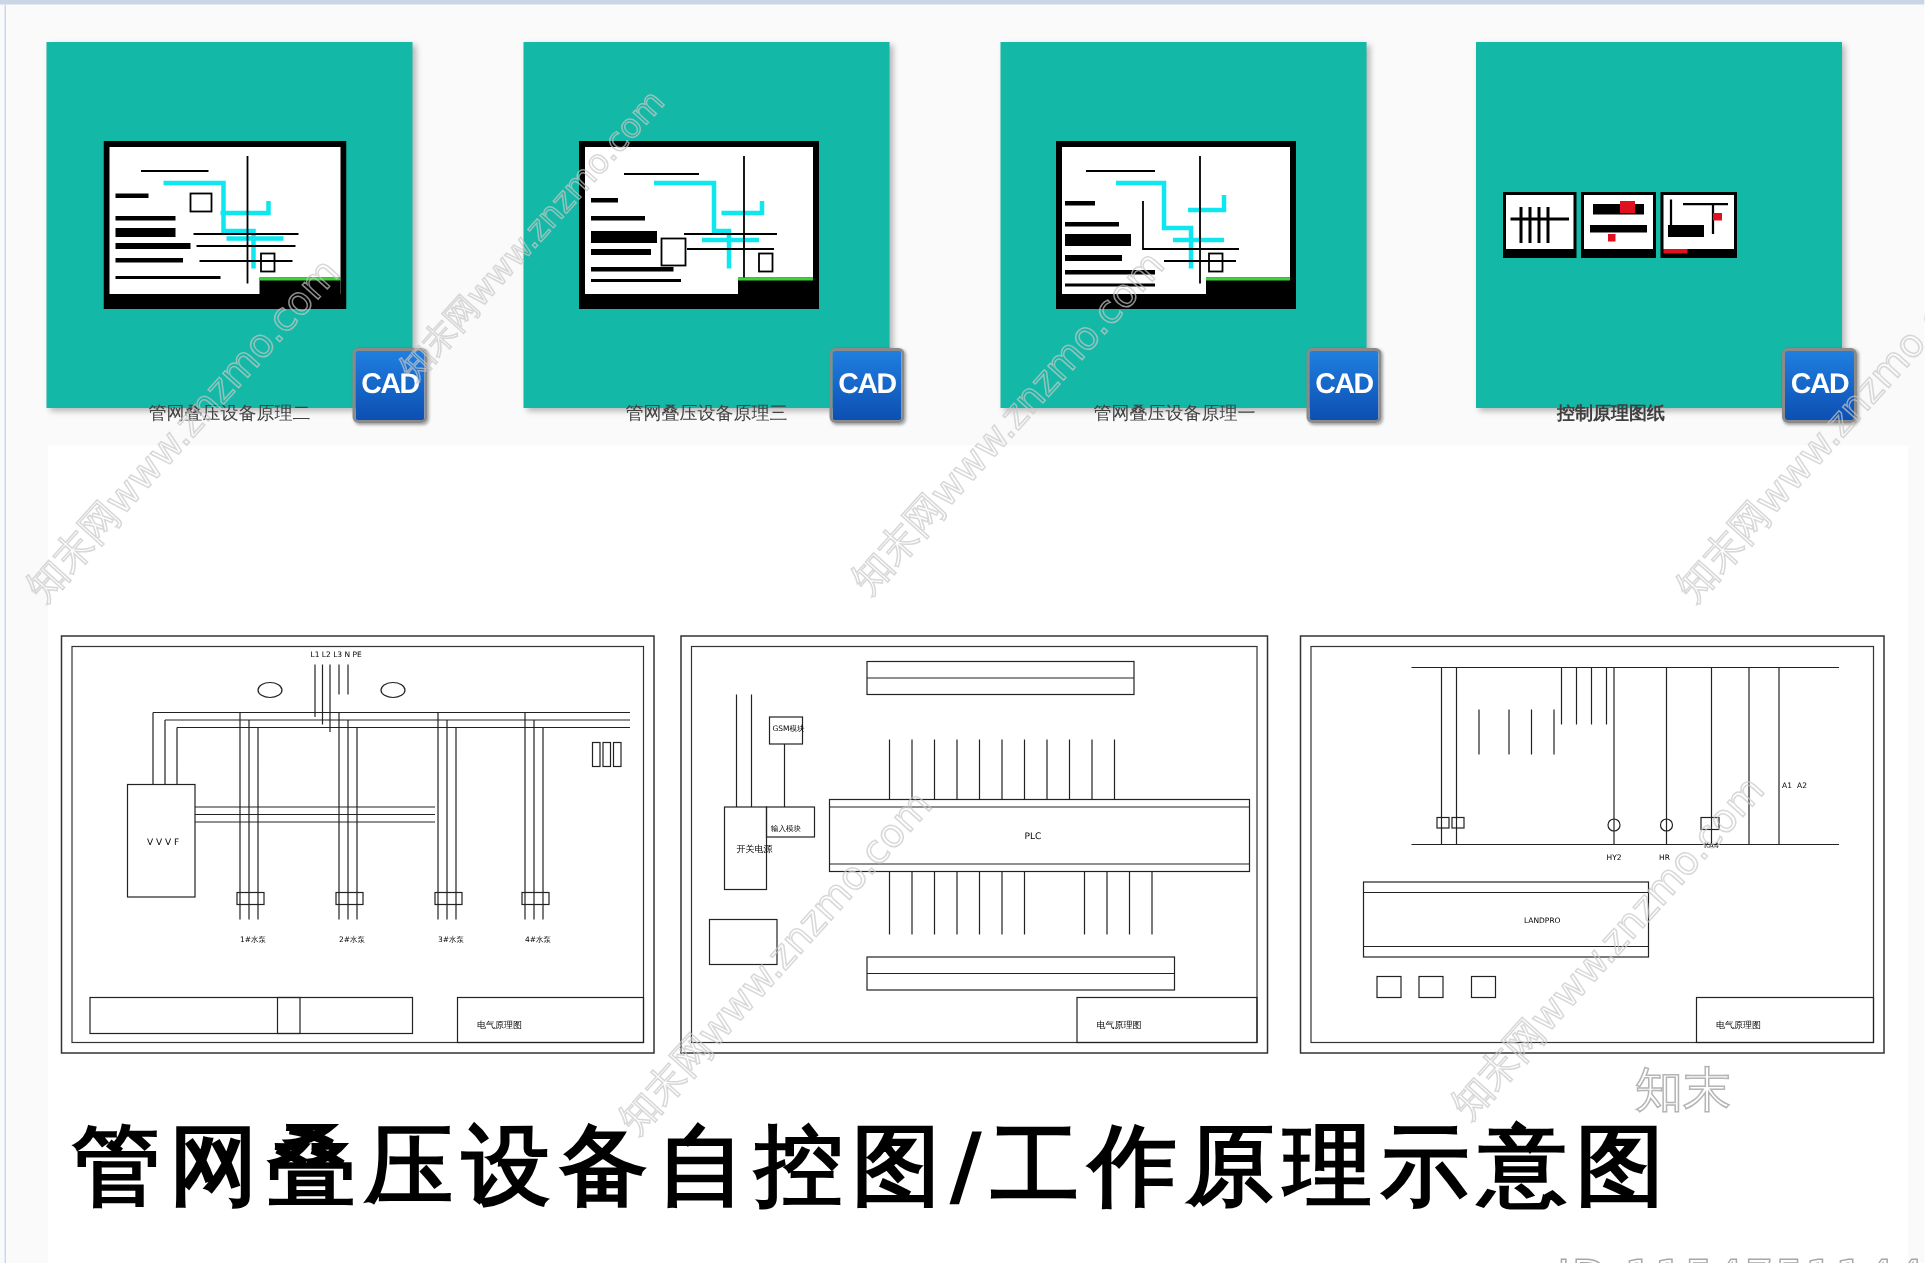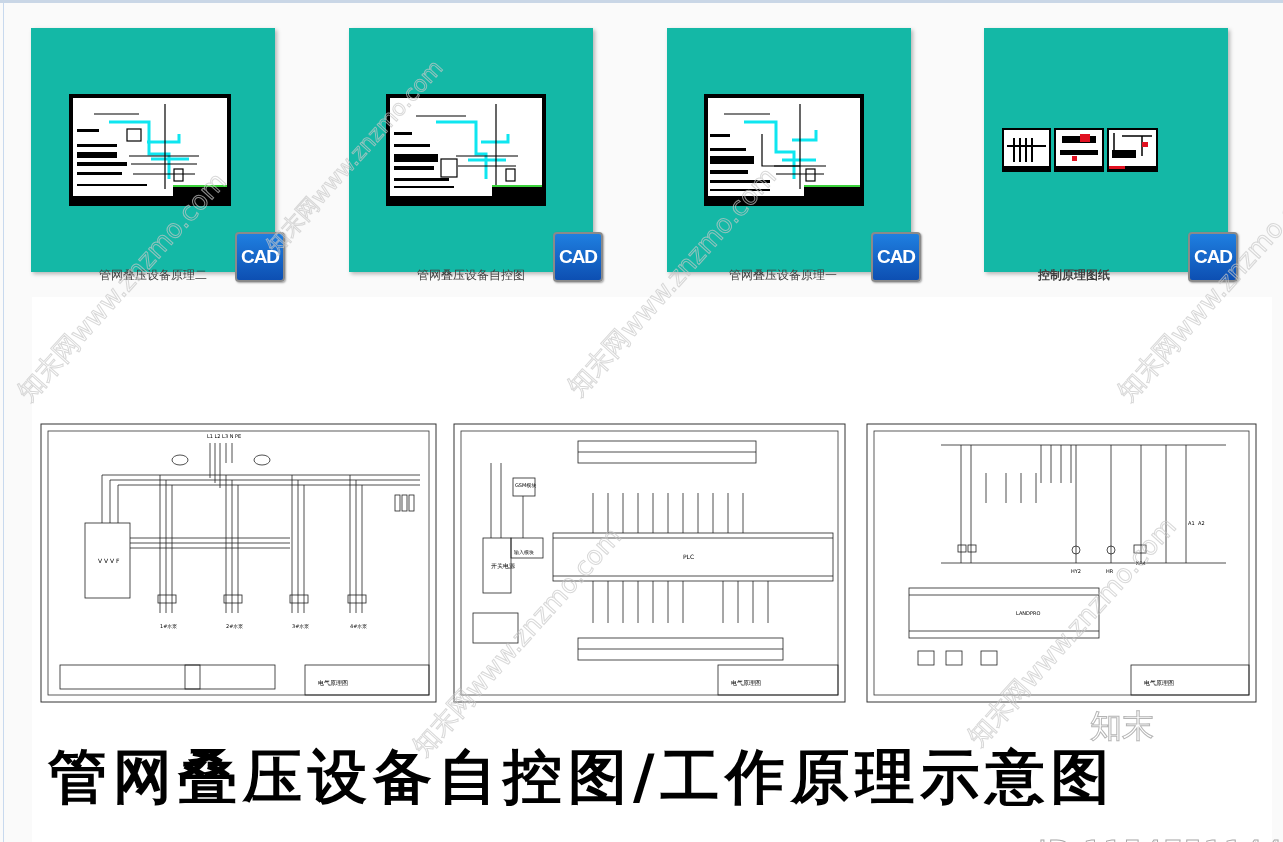--- a/index.html
+++ b/index.html
@@ -97,21 +97,21 @@
       <rect x="8" y="60" width="44" height="8"></rect>
         <rect x="8" y="72" width="40" height="4"></rect>
       <rect x="8" y="84" width="55" height="3"></rect>
         <rect x="8" y="92" width="60" height="2"></rect>
     </g>
     <rect x="106" y="91" width="50" height="11" fill="#000"></rect>
       <rect x="106" y="91" width="50" height="2" fill="#3bd23b"></rect>
   </svg>
   <div class="cad-badge" style="left:204px;top:204px;">CAD</div>
 </div>
-<div class="thumb-label" style="left:349px;">管网叠压设备自控图</div>
+<div class="thumb-label" style="left:349px;">管网叠压设备原理三</div>
 
 <div class="thumb" style="left:667px;">
   <svg class="drawing" style="left:37px;top:66px;" width="160" height="112" viewBox="0 0 160 112">
     <rect x="0" y="0" width="160" height="112" fill="#000"></rect>
     <rect x="4" y="4" width="152" height="98" fill="#fff"></rect>
     <g stroke="#0ee6f0" stroke-width="3" fill="none">
       <path d="M40 28 H72 V58 H90 V85"></path>
         <path d="M88 46 H112 V36"></path>
         <path d="M78 66 H112"></path>
     </g>

